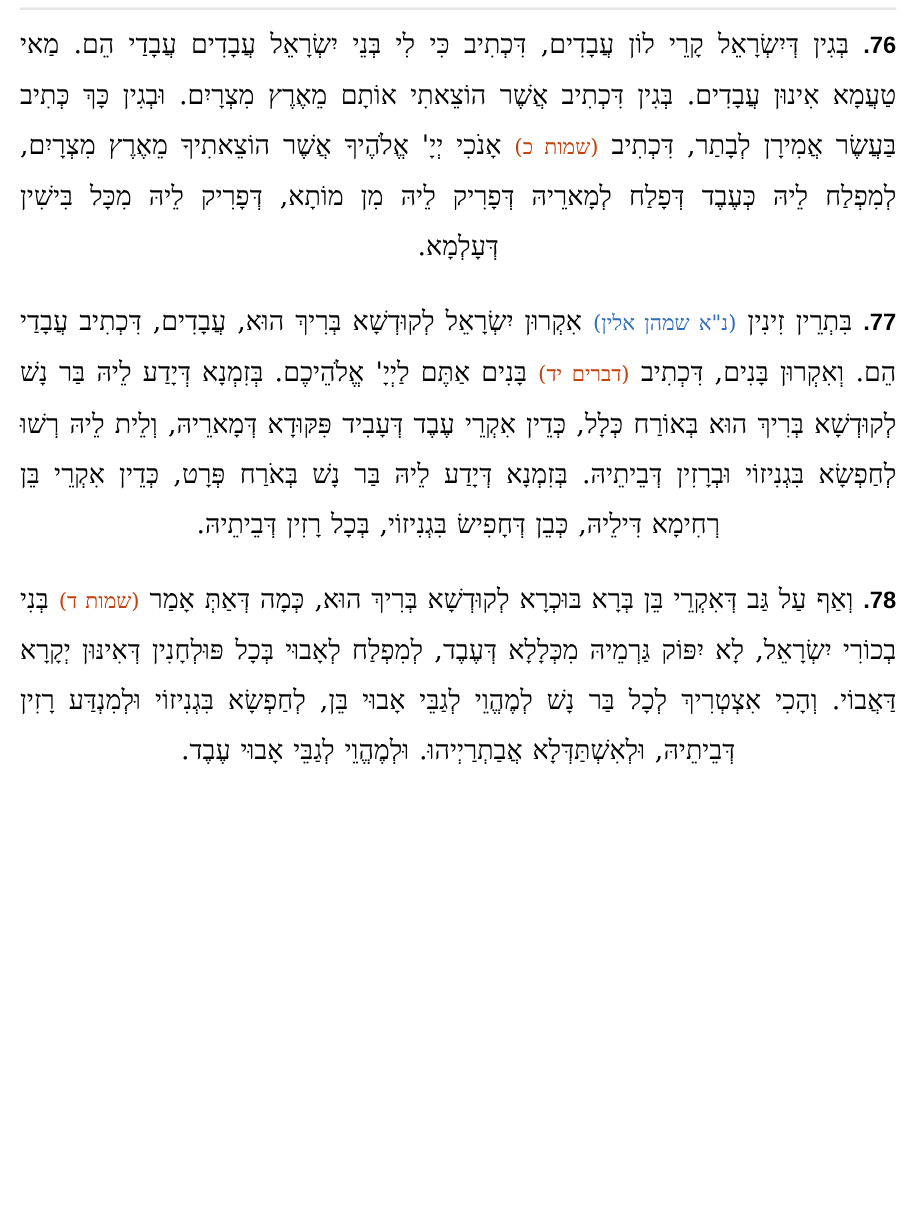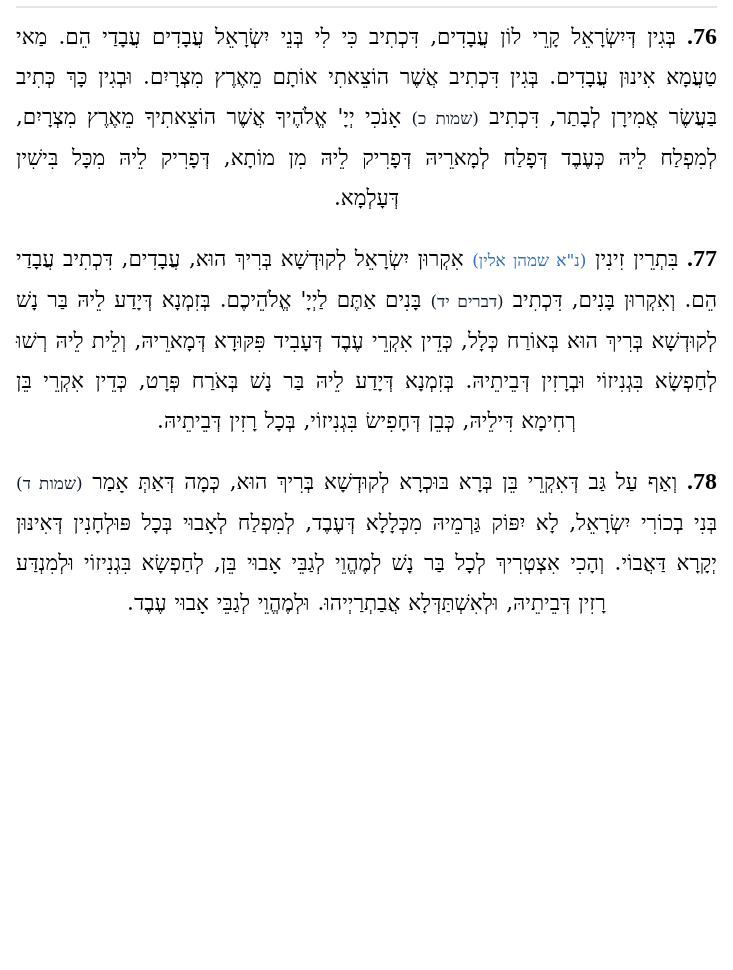--- a/index.html
+++ b/index.html
@@ -37,25 +37,25 @@
     line-height: 40px;
     letter-spacing: 0px;
     margin: 0 0 20px 0;
     word-spacing: 1px;
   }
   .para:last-child {
     margin-bottom: 0;
   }
   .secnum {
     font-weight: bold;
-    font-family: Liberation Serif, serif;
-    font-size: 24px;
+    font-family: Liberation Sans, sans-serif;
+    font-size: 19px;
   }
   .ref {
-    color: #0f172a;
+    color: #c2410c;
     font-size: 17px;
     font-family: "DejaVu Serif", serif;
   }
   .alt {
     color: #2f6fbe;
     font-size: 17px;
   }
   .txt {
     white-space: normal;
   }

